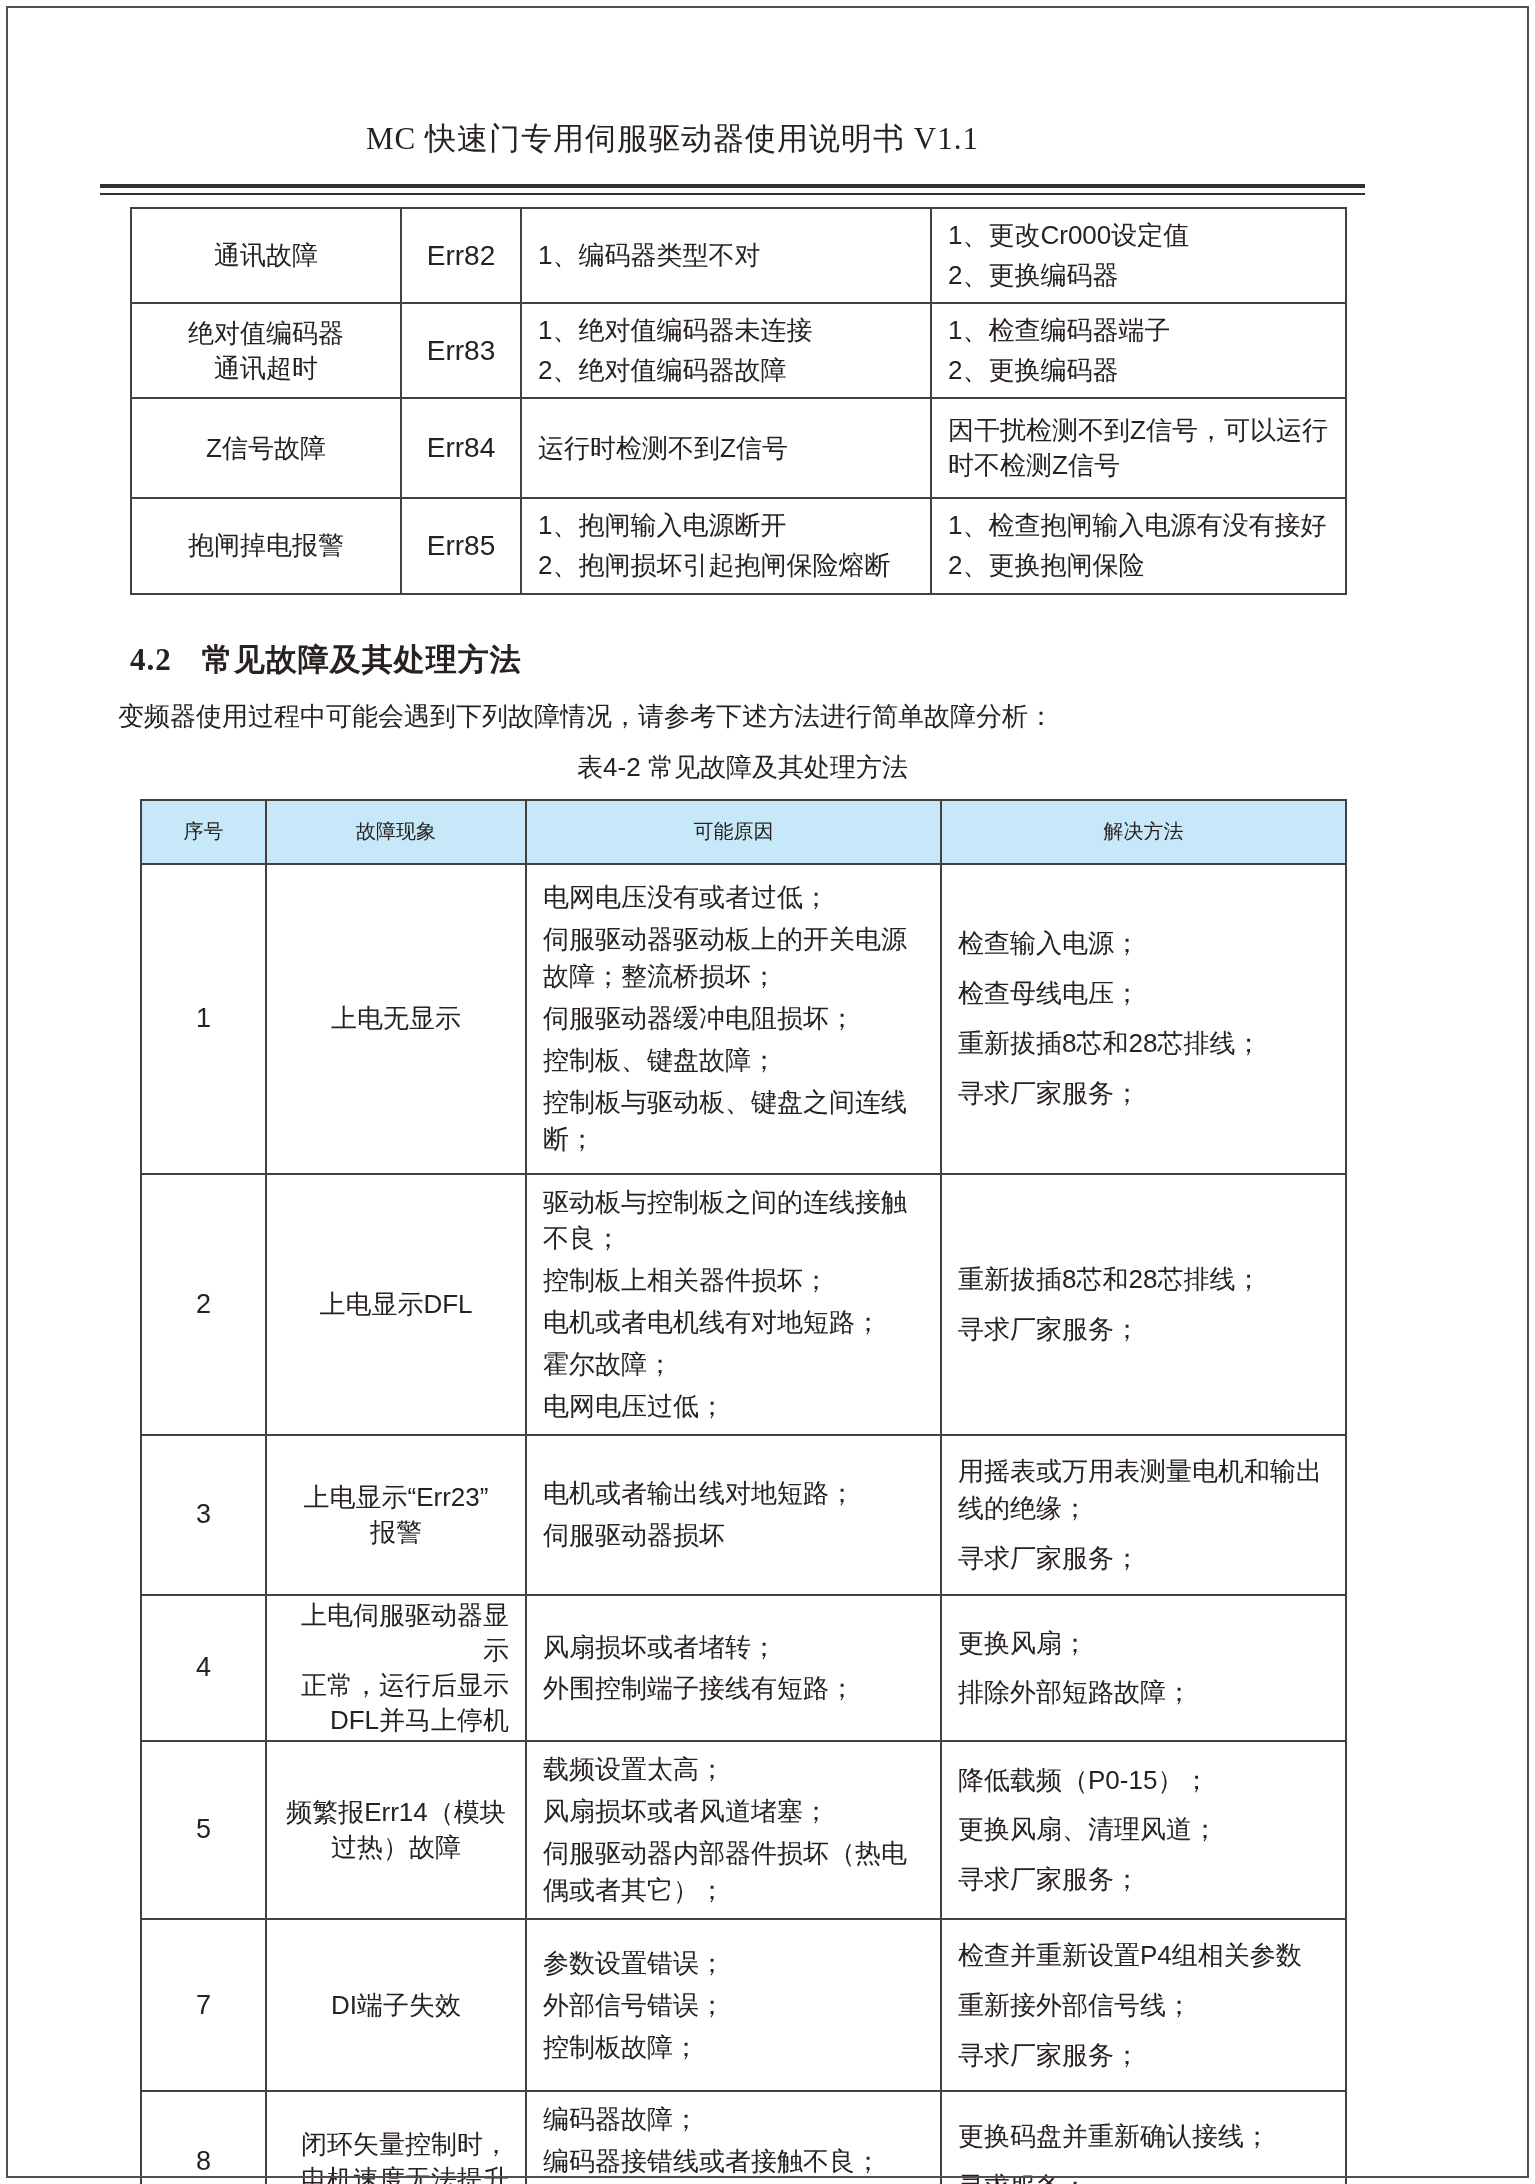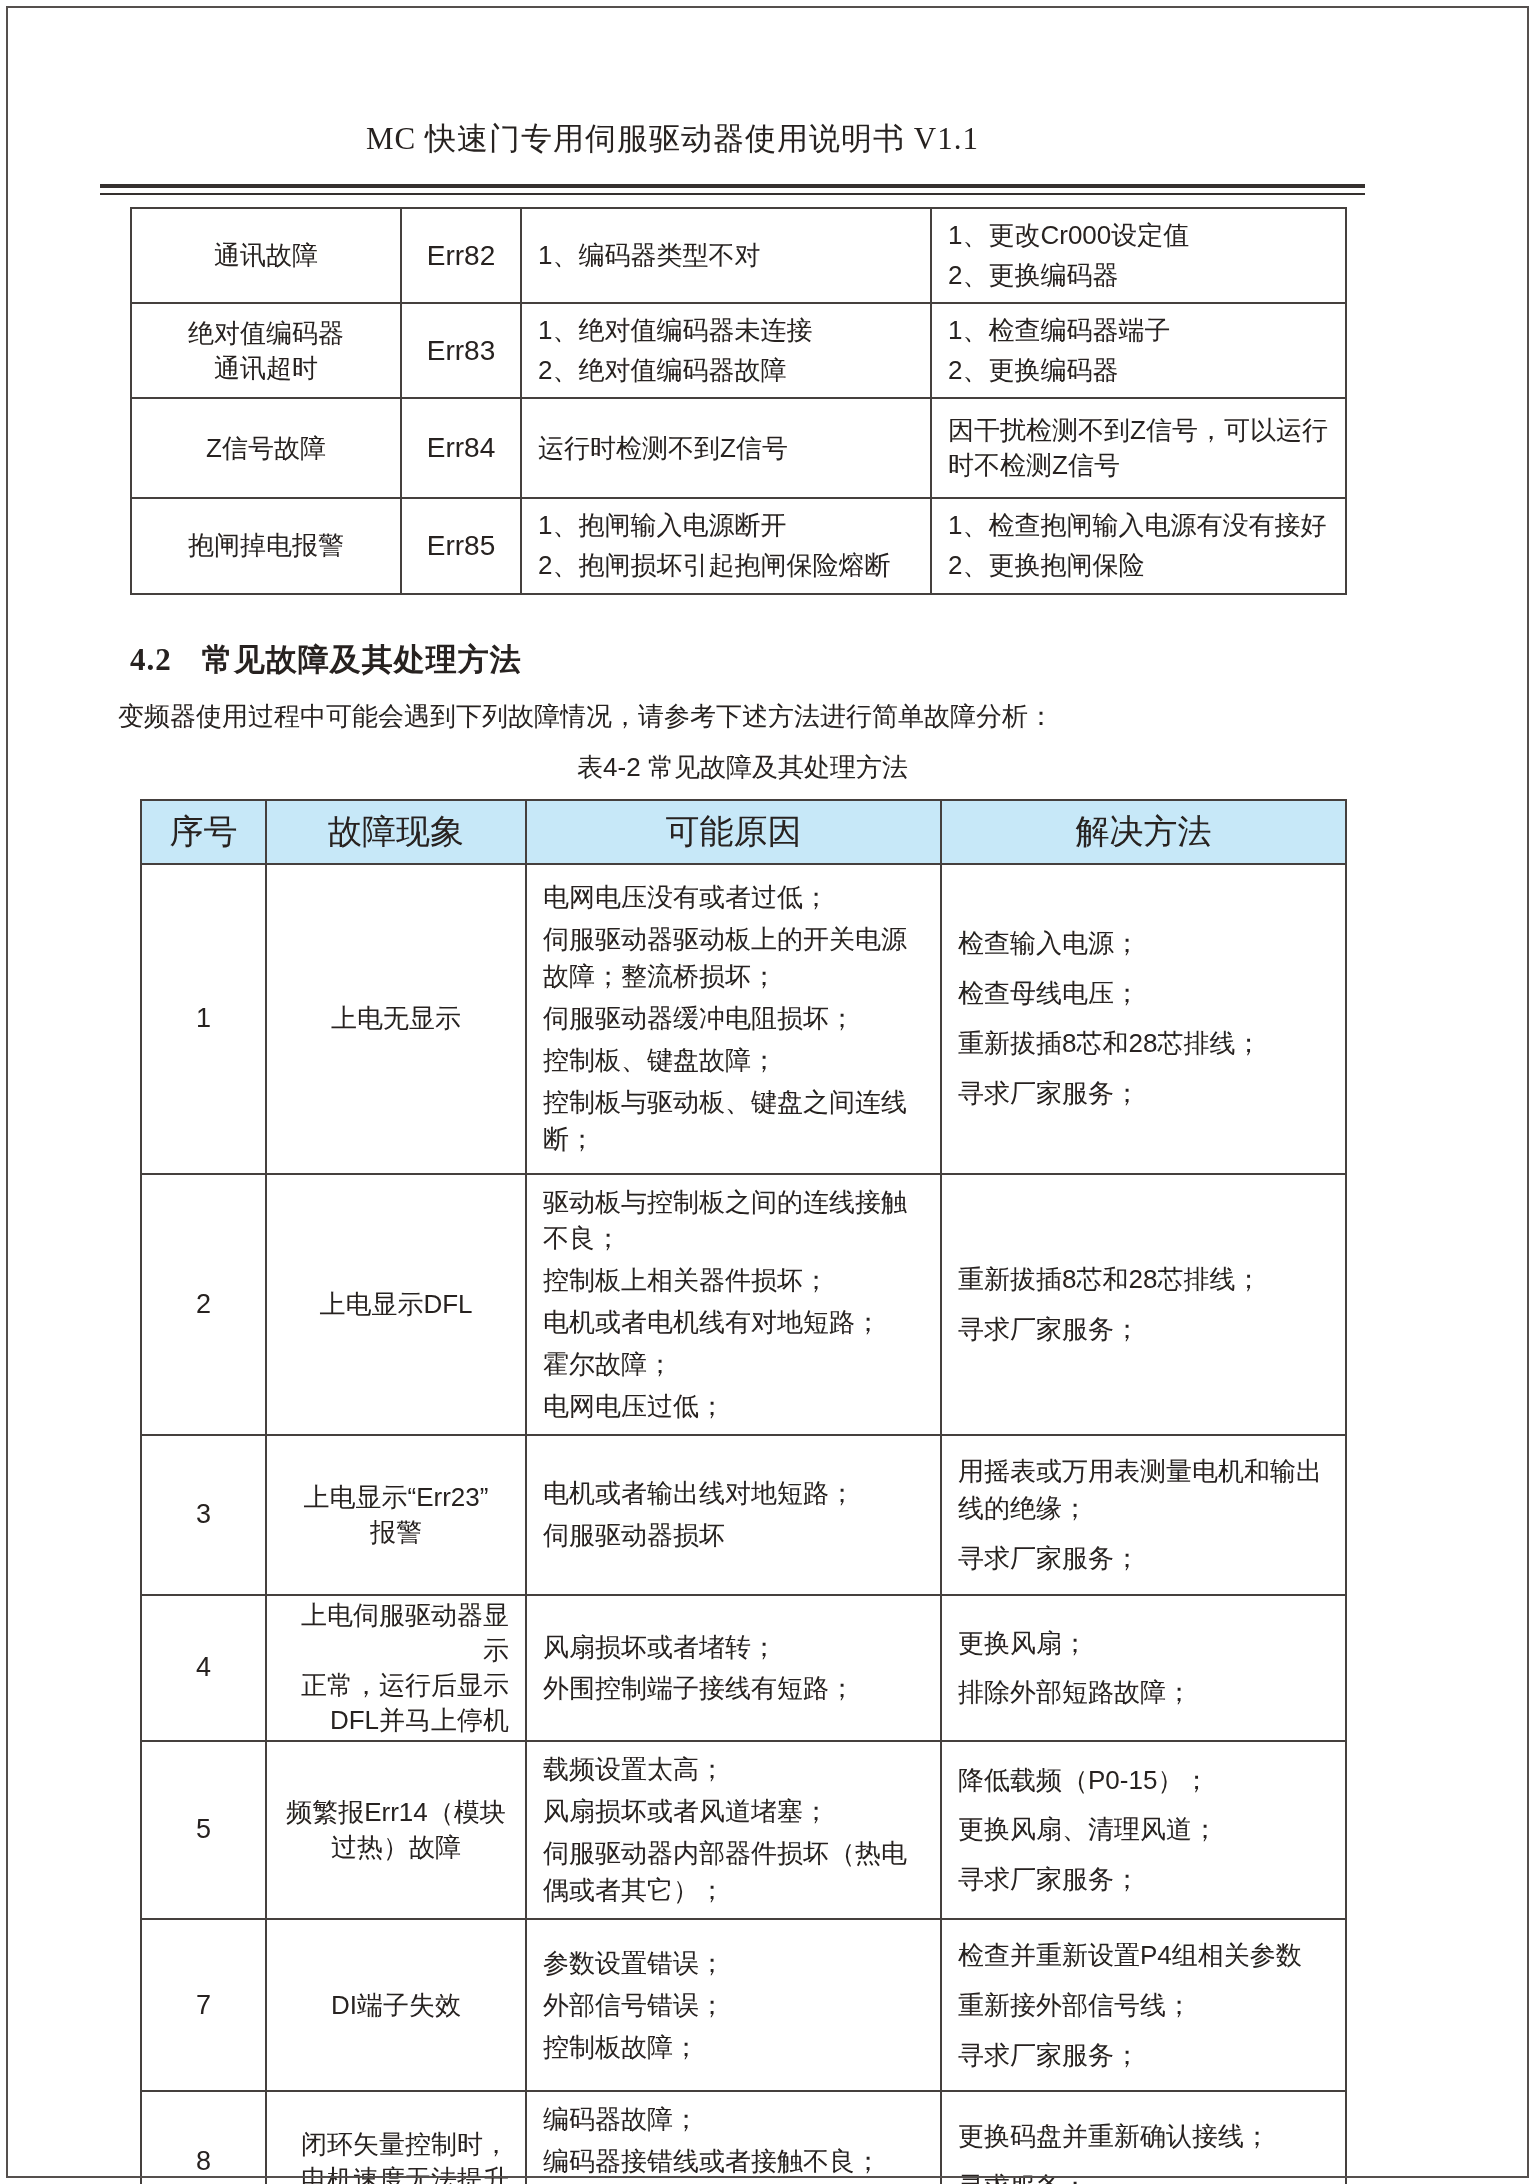--- a/index.html
+++ b/index.html
@@ -40,21 +40,21 @@
   .list-cell .text-line{line-height:1.35;margin:5px 0;}
   .section-heading{
     margin:44px 0 0 118px;font-size:31px;font-weight:bold;letter-spacing:1px;
   }
   .section-heading .sec-num{
     font-family:"Liberation Serif","DejaVu Serif",serif;margin-right:30px;margin-left:12px;
   }
   .intro-text{margin:18px 0 16px 118px;font-size:26px;}
   .table-caption{margin:12px 0 0 140px;width:1205px;text-align:center;font-size:26px;}
   .fault-table{margin:14px 0 0 140px;width:1205px;}
-  .fault-table th{height:60px;background:var(--header-bg);font-size:34px;}
+  .fault-table th{height:60px;background:var(--header-bg);font-size:20px;}
   .fault-table tbody tr:nth-child(1){height:310px;}
   .fault-table tbody tr:nth-child(2){height:238px;}
   .fault-table tbody tr:nth-child(3){height:116px;}
   .fault-table tbody tr:nth-child(4){height:112px;}
   .fault-table tbody tr:nth-child(5){height:154px;}
   .fault-table tbody tr:nth-child(6){height:130px;}
   .fault-table tbody tr:nth-child(7){height:100px;}
   .no-cell{text-align:center;font-size:27px;}
   .phen-cell{text-align:center;padding:2px 16px;}
   .phen-cell.left{text-align:right;padding-left:12px;}

